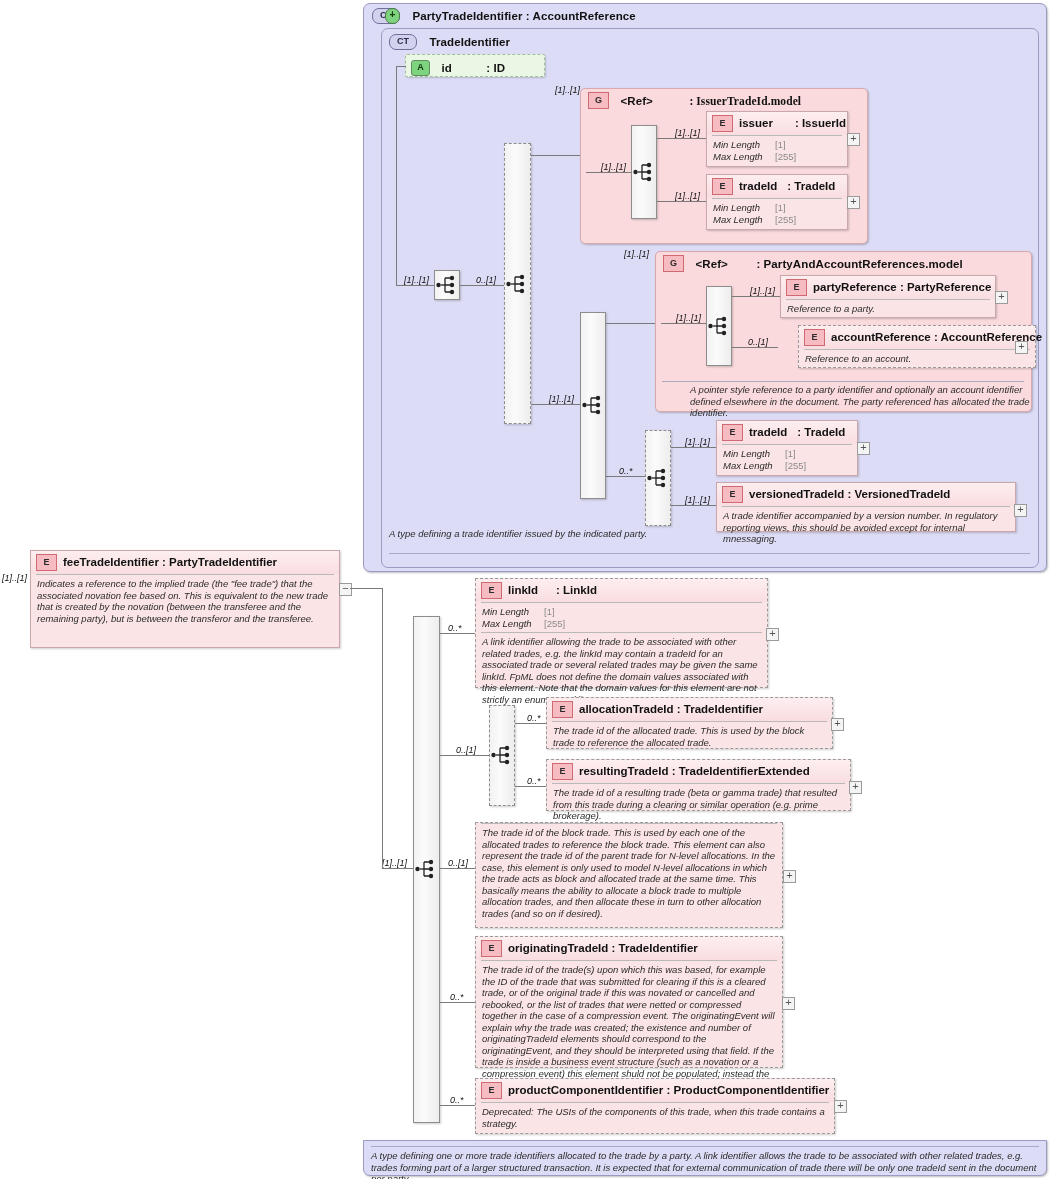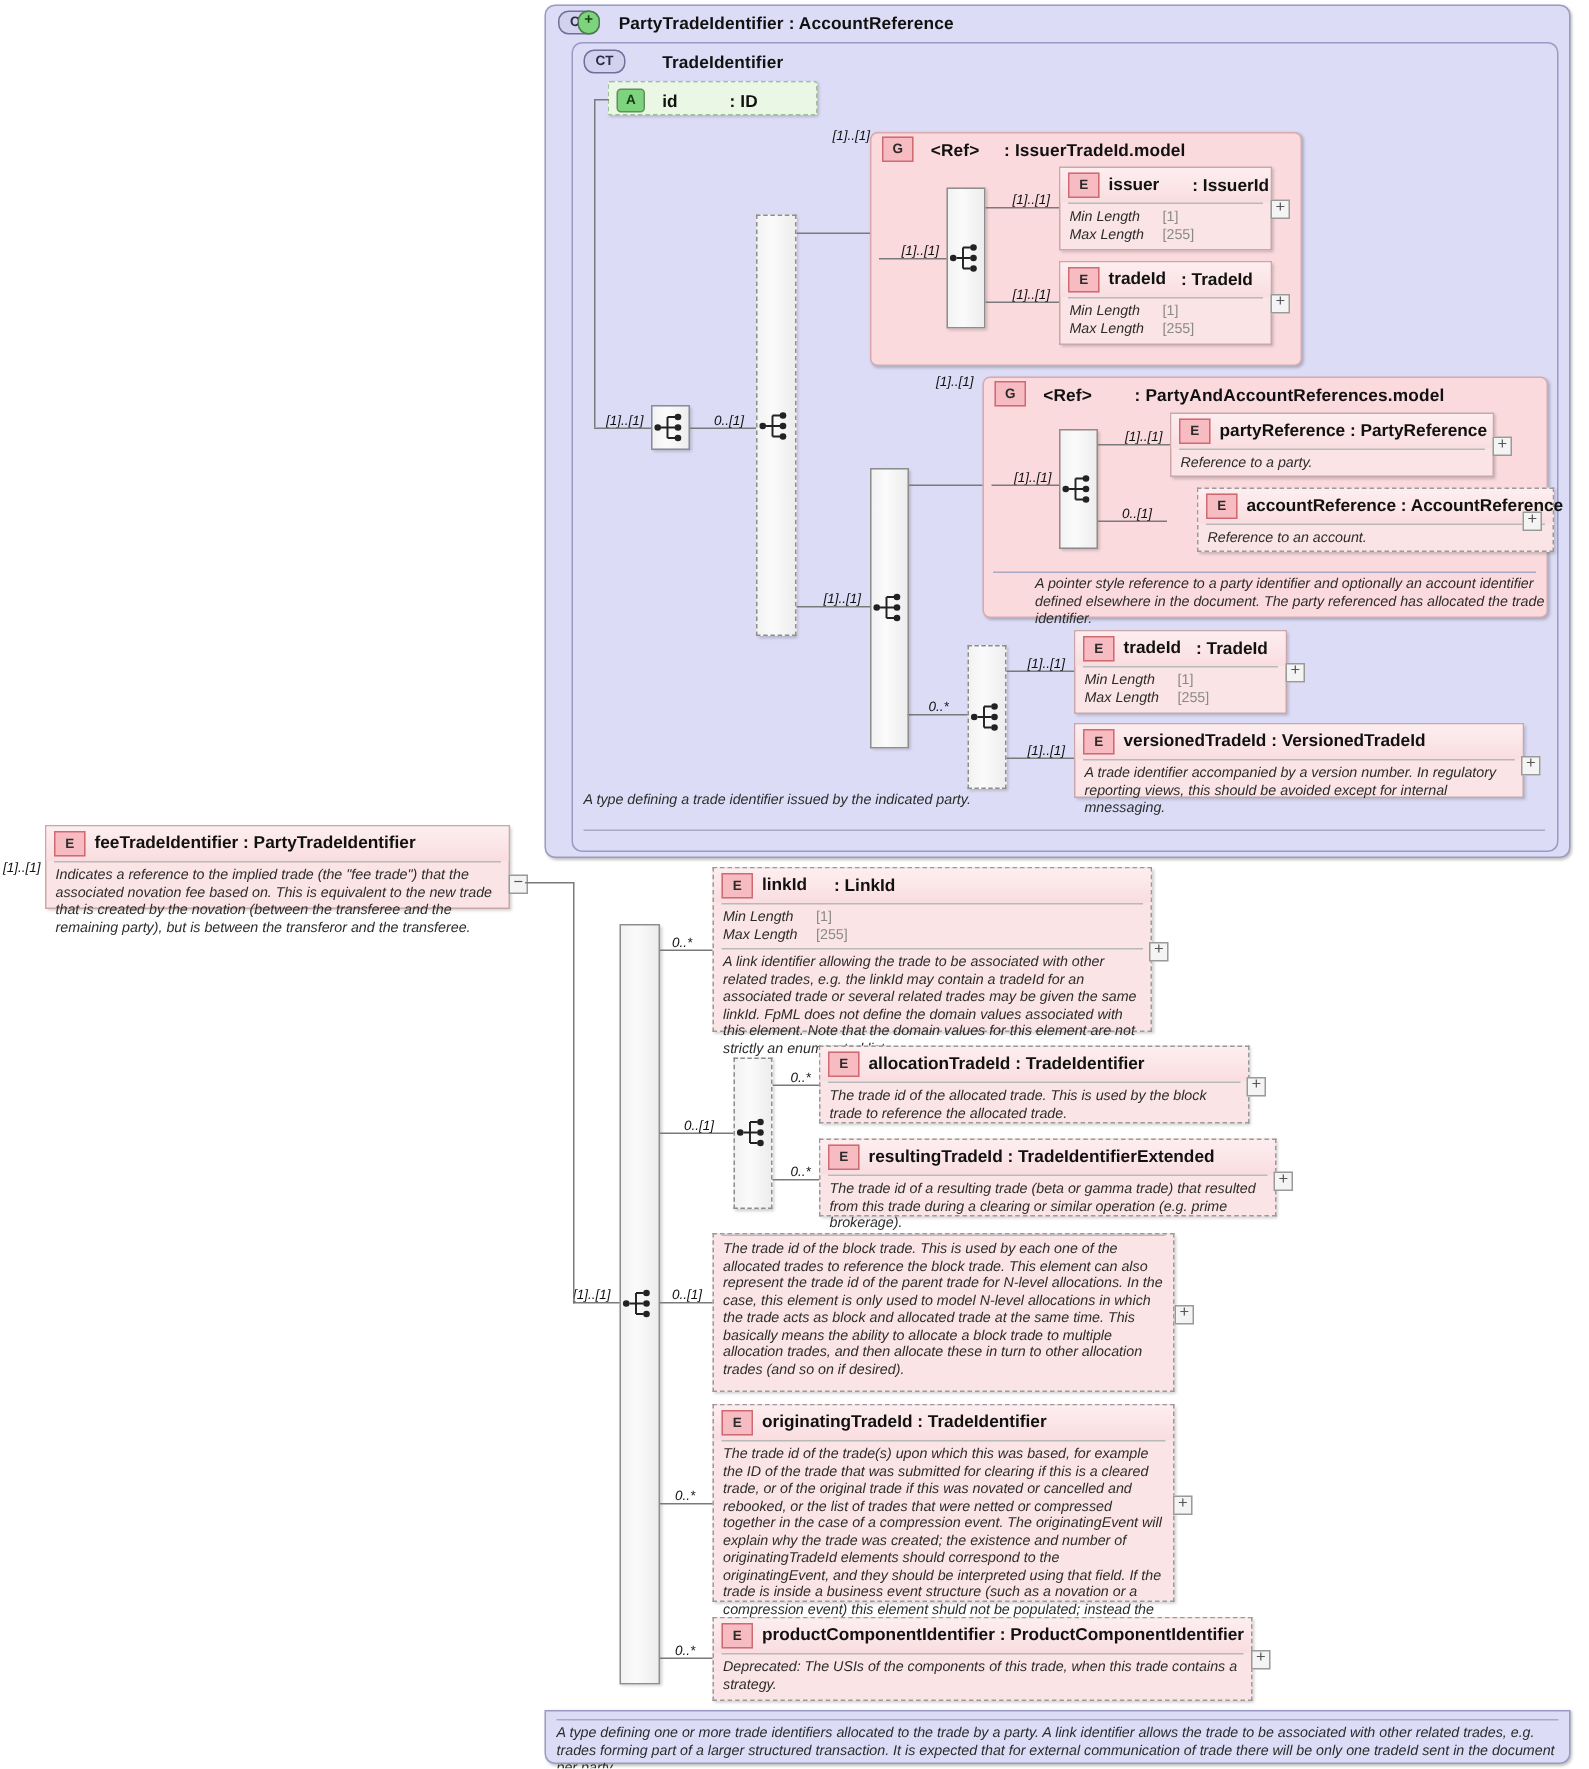--- a/index.html
+++ b/index.html
@@ -60,42 +60,42 @@
 
   <div class="abs" style="left:372px;top:6px;">
     <span class="badge badge-ct plus">CT</span>
     <span class="hdr" style="margin-left:8px;">PartyTradeIdentifier : AccountReference</span>
   </div>
 
   <div class="abs ct-inner" style="left:381px;top:28px;width:658px;height:540px;"></div>
 
   <div class="abs" style="left:389px;top:32px;">
     <span class="badge badge-ct">CT</span>
-    <span class="hdr" style="margin-left:20px;">TradeIdentifier</span>
+    <span class="hdr" style="margin-left:8px;">TradeIdentifier</span>
   </div>
 
   <div class="footer-sep" style="left:389px;top:553px;width:641px;"></div>
   <div class="footer-txt" style="left:389px;top:528px;width:641px;font-style:italic;">A type defining a trade identifier issued by the indicated party.</div>
 
   <div class="abs attr-node" style="left:405px;top:54px;width:140px;height:23px;border-radius:2px;">
     <div style="padding:3px 5px;white-space:nowrap;">
       <span class="badge badge-a">A</span>
       <span class="hdr" style="margin-left:7px;">id</span>
       <span class="hdr" style="margin-left:30px;">: ID</span>
     </div>
   </div>
 
   <div class="ln ln-v" style="left:396px;top:66px;height:219px;"></div>
   <div class="ln ln-h" style="left:396px;top:66px;width:10px;"></div>
 
   <div class="abs grp-box" style="left:580px;top:88px;width:288px;height:156px;"></div>
   <div class="abs" style="left:588px;top:91px;">
     <span class="badge badge-g">G</span>
     <span class="hdr" style="margin-left:7px;">&lt;Ref&gt;</span>
-    <span class="hdr" style="margin-left:12px;">: IssuerTradeId.model</span>
+    <span class="hdr" style="margin-left:32px;font-family:Liberation Serif, serif;">: IssuerTradeId.model</span>
   </div>
 
   <div class="abs seqbox" style="left:631px;top:125px;width:26px;height:94px;"></div>
   <svg class="abs" style="left:633px;top:160px;width:22px;height:24px;" viewBox="0 0 22 24">
     <circle cx="2.5" cy="12" r="2.2" fill="#222"></circle>
       <path d="M4.7 12 H9" stroke="#222" stroke-width="1.3" fill="none"></path>
     <path d="M9 5 V19" stroke="#222" stroke-width="1.3"></path>
       <path d="M9 5 H14 M9 12 H14 M9 19 H14" stroke="#222" stroke-width="1.3"></path>
     <circle cx="16" cy="5" r="2.2" fill="#222"></circle>
       <circle cx="16" cy="12" r="2.2" fill="#222"></circle>
@@ -240,21 +240,21 @@
       <path d="M9 5 H14 M9 12 H14 M9 19 H14" stroke="#222" stroke-width="1.3"></path>
     <circle cx="16" cy="5" r="2.2" fill="#222"></circle>
       <circle cx="16" cy="12" r="2.2" fill="#222"></circle>
       <circle cx="16" cy="19" r="2.2" fill="#222"></circle>
   </svg>
   <div class="card-label" style="left:404px;top:275px;">[1]..[1]</div>
   <div class="ln ln-h" style="left:396px;top:285px;width:38px;"></div>
   <div class="ln ln-h" style="left:460px;top:285px;width:44px;"></div>
   <div class="card-label" style="left:476px;top:275px;">0..[1]</div>
 
-  <div class="abs node" style="left:30px;top:550px;width:310px;height:56px;">
+  <div class="abs node" style="left:30px;top:550px;width:310px;height:98px;">
     <div class="node-title"><span class="badge badge-e">E</span><span>feeTradeIdentifier : PartyTradeIdentifier</span></div>
     <div class="node-sep"></div>
     <div class="node-body">Indicates a reference to the implied trade (the "fee trade") that the associated novation fee based on. This is equivalent to the new trade that is created by the novation (between the transferee and the remaining party), but is between the transferor and the transferee.</div>
   </div>
   <div class="card-label" style="left:2px;top:573px;">[1]..[1]</div>
   <div class="minusbtn" style="left:339px;top:583px;"></div>
   <div class="ln ln-h" style="left:350px;top:588px;width:32px;"></div>
 
   <div class="abs seqbox" style="left:413px;top:616px;width:27px;height:507px;"></div>
   <svg class="abs" style="left:415px;top:857px;width:22px;height:24px;" viewBox="0 0 22 24">

